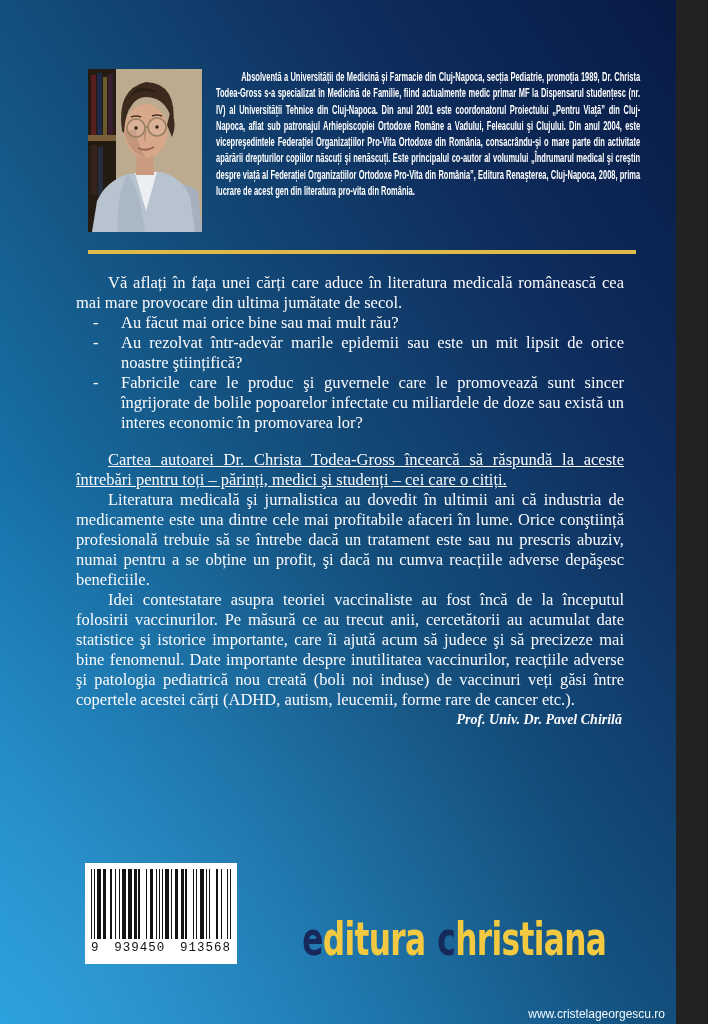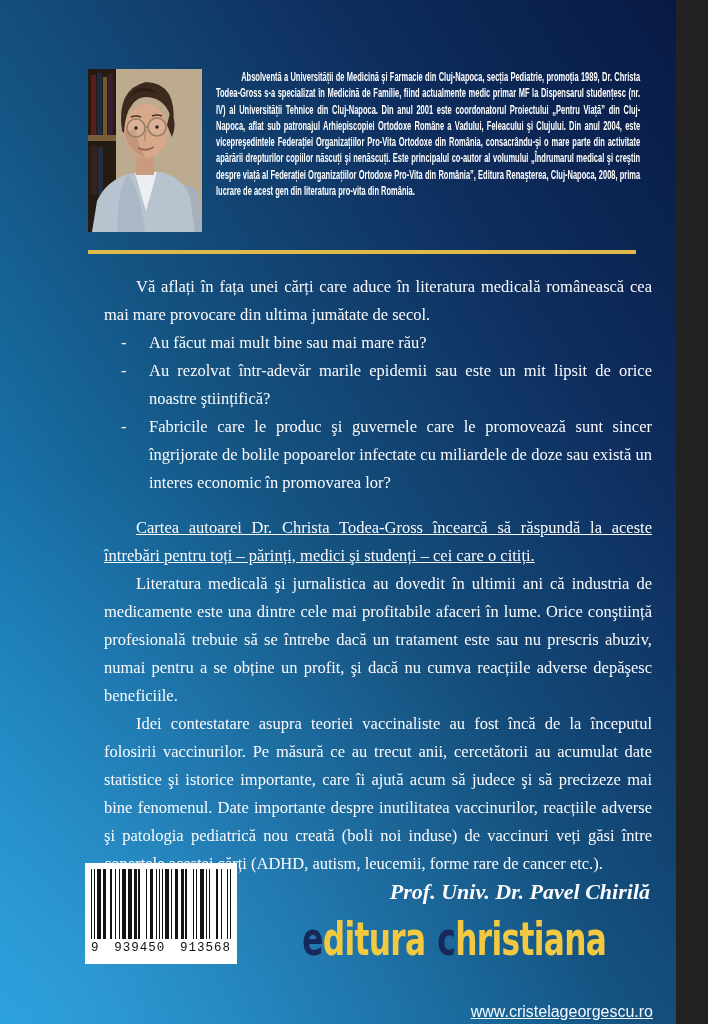--- a/index.html
+++ b/index.html
@@ -16,49 +16,49 @@
   .bio{
     margin-left:14px;flex:none;width:707px;
     transform:scaleX(0.60);transform-origin:0 0;
     color:#ffffff;font-family:"Liberation Sans", sans-serif;font-weight:bold;
     font-size:12.5px;line-height:16.3px;text-align:justify;text-indent:42px;
   }
   
   .divider{position:absolute;left:88px;top:250px;width:548px;height:4px;background:#dfba4a;}
   
   .body-block{
-    position:absolute;left:104px;top:273px;width:548px;
-    color:#fbfbfd;font-size:16.5px;line-height:28px;text-align:justify;
+    position:absolute;left:76px;top:273px;width:548px;
+    color:#fbfbfd;font-size:16.5px;line-height:20px;text-align:justify;
   }
   .body-block p{margin:0;text-indent:32px;}
   .q-bold{font-weight:bold;}
   .bullet{display:flex;padding-left:17px;}
   .bullet .dash{width:28px;flex:none;}
   .bullet .bullet-text{flex:1;text-align:justify;}
   .gap-top{margin-top:17px !important;text-decoration:underline;}
   .closing-italic{font-style:italic;}
-  .signature{margin-top:15px;text-indent:0 !important;text-align:right;font-weight:bold;font-style:italic;font-size:22px;padding-right:2px;}
+  .signature{margin-top:15px;text-indent:0 !important;text-align:right;font-weight:bold;font-style:italic;font-size:14px;padding-right:2px;}
   
   .barcode-box{
     position:absolute;left:85px;top:863px;width:152px;height:101px;background:#ffffff;
     display:flex;flex-direction:column;align-items:center;justify-content:flex-start;padding-top:6px;box-sizing:border-box;
   }
   .barcode-digits{
     width:140px;display:flex;justify-content:space-between;
     font-family:"Liberation Mono", monospace;font-size:12.5px;color:#111;margin-top:2px;letter-spacing:1px;
   }
   .publisher{
     position:absolute;right:70px;top:912px;white-space:nowrap;
     font-family:"DejaVu Sans", sans-serif;font-weight:bold;font-size:46px;
     transform:scaleX(0.68);transform-origin:100% 50%;letter-spacing:-1px;
   }
   .pub-sp{display:inline-block;width:0.38em;}
   .website{
-    position:absolute;right:23px;bottom:3px;color:#f4f9fd;
-    font-family:"Liberation Sans", sans-serif;font-size:16px;text-decoration:underline;
+    position:absolute;right:11px;bottom:3px;color:#f4f9fd;
+    font-family:"Liberation Sans", sans-serif;font-size:12px;
   }
 </style>
 </head>
 <body>
 
 <div id="canvas">
 
   <div class="top-block">
     <div class="photo-frame">
       <svg width="114" height="163" viewBox="0 0 114 163">
@@ -105,21 +105,21 @@
     <div class="bio">Absolventă a Universității de Medicină şi Farmacie din Cluj-Napoca, secția Pediatrie, promoția 1989, Dr. Christa Todea-Gross s-a specializat în Medicină de Familie, fiind actualmente medic primar MF la Dispensarul studențesc (nr. IV) al Universității Tehnice din Cluj-Napoca. Din anul 2001 este coordonatorul Proiectului „Pentru Viață” din Cluj-Napoca, aflat sub patronajul Arhiepiscopiei Ortodoxe Române a Vadului, Feleacului şi Clujului. Din anul 2004, este vicepreşedintele Federației Organizațiilor Pro-Vita Ortodoxe din România, consacrându-şi o mare parte din activitate apărării drepturilor copiilor născuți şi nenăscuți. Este principalul co-autor al volumului „Îndrumarul medical şi creştin despre viață al Federației Organizațiilor Ortodoxe Pro-Vita din România”, Editura Renaşterea, Cluj-Napoca, 2008, prima lucrare de acest gen din literatura pro-vita din România.</div>
   </div>
 
   <div class="divider" style="background: rgb(223, 186, 74);"></div>
 
   <div class="body-block">
     <p>Vă aflați în fața unei cărți care aduce în literatura medicală românească cea mai mare provocare din ultima jumătate de secol.</p>
 
     <div class="bullet">
       <span class="dash">-</span>
-      <span class="bullet-text">Au făcut mai mult bine sau mai mare rău?</span>
+      <span class="bullet-text">Au făcut mai orice bine sau mai mult rău?</span>
     </div>
     <div class="bullet">
       <span class="dash">-</span>
       <span class="bullet-text">Au rezolvat într-adevăr marile epidemii sau este un mit lipsit de orice noastre ştiințifică?</span>
     </div>
     <div class="bullet">
       <span class="dash">-</span>
       <span class="bullet-text">Fabricile care le produc şi guvernele care le promovează sunt sincer îngrijorate de bolile popoarelor infectate cu miliardele de doze sau există un interes economic în promovarea lor?</span>
     </div>
 

